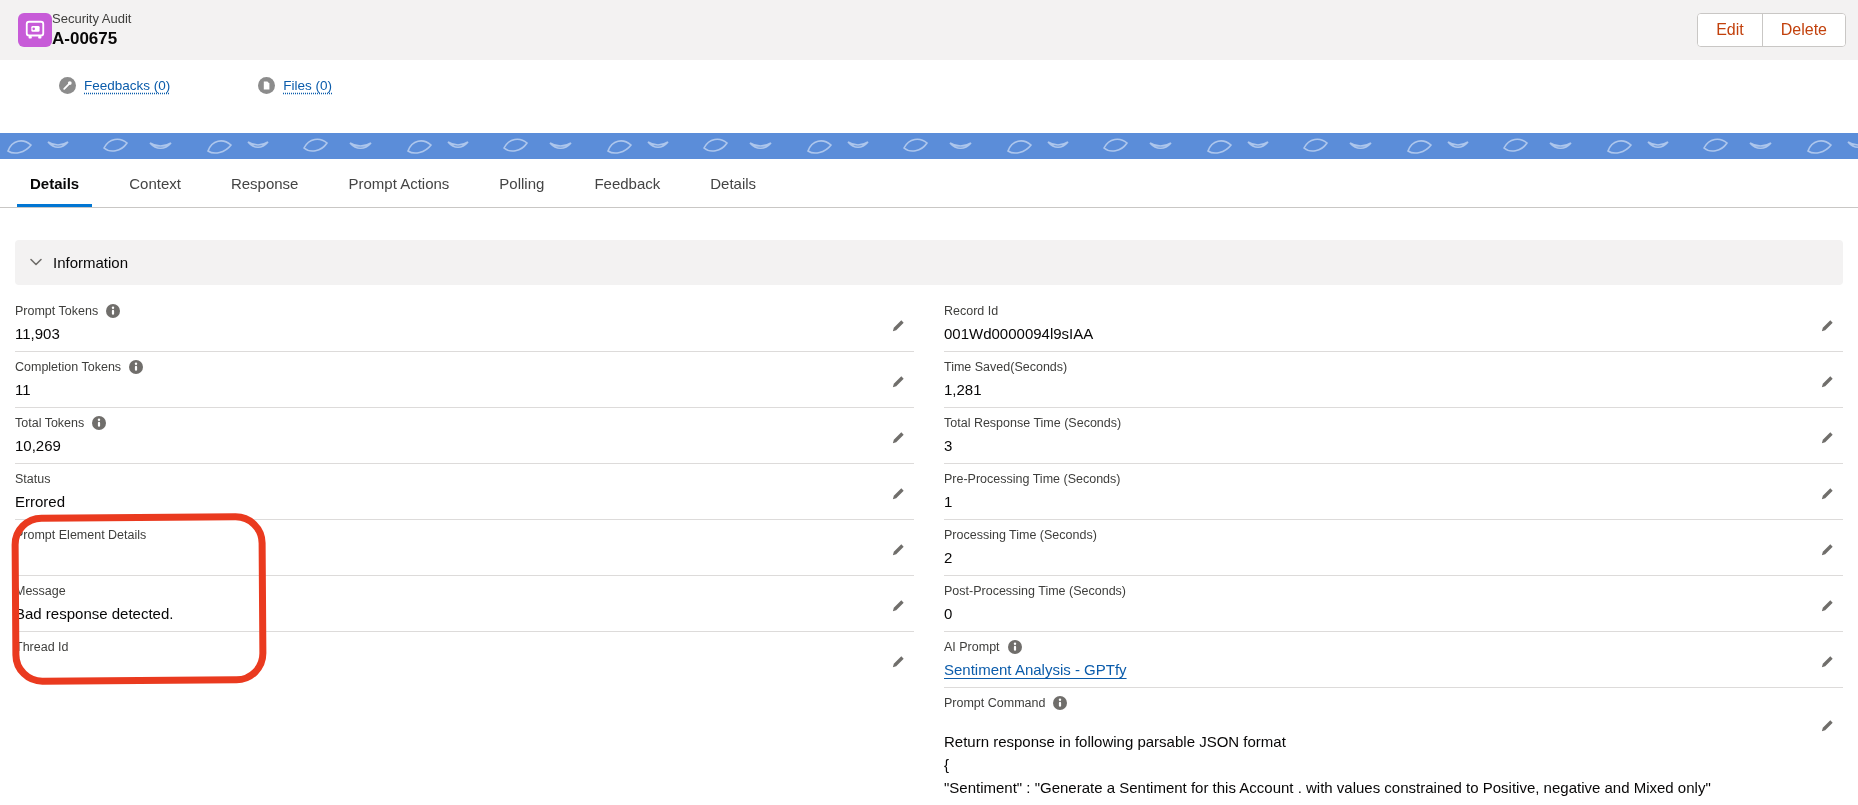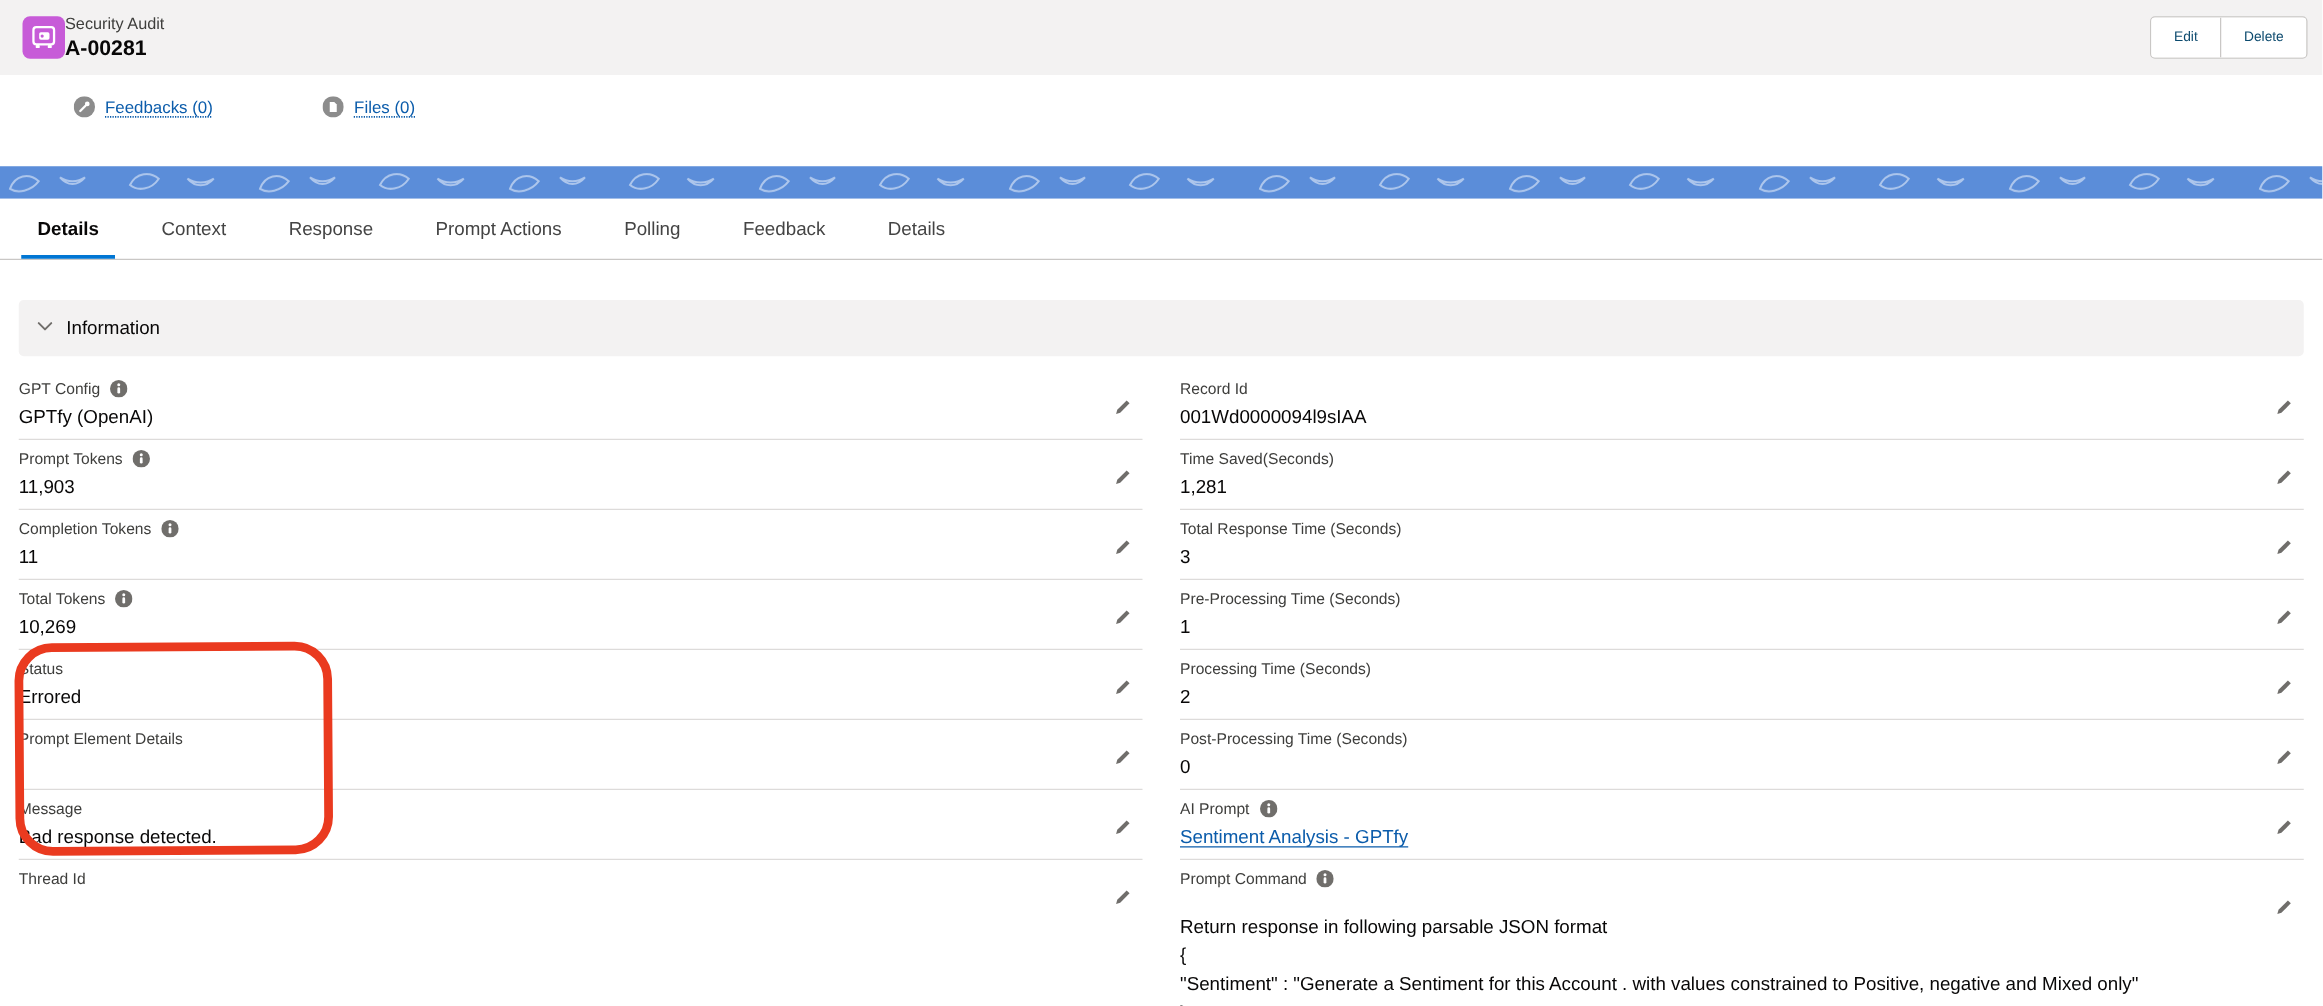--- a/index.html
+++ b/index.html
@@ -11,21 +11,21 @@
     justify-content:space-between; padding:0 12px 0 18px; }
   .header-left { display:flex; align-items:center; gap:0; }
   .record-icon { width:34px; height:34px; border-radius:6px; background:#c75bd8;
     display:flex; align-items:center; justify-content:center; flex:0 0 auto; }
   .titles { display:flex; flex-direction:column; line-height:1.25; }
   .obj-label { font-size:13px; color:#3e3e3c; }
   .rec-name { font-size:17px; font-weight:bold; color:#080707; margin-top:1px; }
   .btn-group { display:flex; border:1px solid #c9c7c5; border-radius:4px;
     background:#fff; overflow:hidden; }
   .btn { height:32px; padding:0 18px; background:#fff; border:none; cursor:pointer;
-    font-size:11px; color:#0c4a6e; font-family:inherit; display:flex; align-items:center; }
+    font-size:16px; color:#c2410c; font-family:inherit; display:flex; align-items:center; }
   .btn + .btn { border-left:1px solid #c9c7c5; }
 
   
   .links-row { height:73px; background:#fff; display:flex; align-items:flex-start;
     padding:17px 0 0 15px; gap:88px;margin-left:44px; }
   .quick-link { display:flex; align-items:center; gap:8px; cursor:pointer; }
   .ql-icon { width:17px; height:17px; flex:0 0 auto; }
   .quick-link a { font-size:13.5px; color:#0b5cab; text-decoration:underline dotted;
     text-underline-offset:3px; }
 
@@ -75,21 +75,21 @@
       <svg viewBox="0 0 24 24" width="22" height="22">
         <rect x="3" y="3" width="18" height="15" rx="2.5" fill="none" stroke="#fff" stroke-width="2"></rect>
         <rect x="8" y="7.5" width="9" height="6.5" rx="1.5" fill="#fff"></rect>
         <circle cx="10.6" cy="10.75" r="1.4" fill="#c75bd8"></circle>
         <rect x="5" y="18.6" width="3.5" height="2.6" rx="0.8" fill="#fff"></rect>
         <rect x="15.5" y="18.6" width="3.5" height="2.6" rx="0.8" fill="#fff"></rect>
       </svg>
     </span>
     <div class="titles">
       <span class="obj-label">Security Audit</span>
-      <span class="rec-name">A-00281</span>
+      <span class="rec-name">A-00675</span>
     </div>
   </div>
   <div class="btn-group">
     <button class="btn">Edit</button>
     <button class="btn">Delete</button>
   </div>
 </div>
 
 <div class="links-row">
   <div class="quick-link">
@@ -145,36 +145,20 @@
           <path d="M2 3.5 L7 8.5 L12 3.5" fill="none" stroke="#706e6b" stroke-width="1.6" stroke-linecap="round" stroke-linejoin="round"></path>
         </svg>
     </span>
     <span class="section-title">Information</span>
   </div>
 
   <div class="fields-grid">
 
     <div class="col">
 
-      <div class="field">
-        <div class="flabel">
-            <span>GPT Config</span>
-          <span class="info-badge">
-              <svg viewBox="0 0 14 14">
-                <circle cx="7" cy="7" r="7" fill="#706e6b"></circle>
-                <circle cx="7" cy="3.8" r="1.2" fill="#fff"></circle>
-                <rect x="5.9" y="5.8" width="2.2" height="5" rx="1.1" fill="#fff"></rect>
-              </svg>
-            </span>
-        </div>
-        <div class="fvalue">GPTfy (OpenAI)</div>
-        <span class="pencil"><svg viewBox="0 0 16 16">
-              <path d="M2 14 l1-3.5 8-8 2.5 2.5 -8 8 z" fill="#706e6b"></path>
-            </svg></span>
-      </div>
 
       <div class="field">
         <div class="flabel">
             <span>Prompt Tokens</span>
           <span class="info-badge">
               <svg viewBox="0 0 14 14">
                 <circle cx="7" cy="7" r="7" fill="#706e6b"></circle>
                 <circle cx="7" cy="3.8" r="1.2" fill="#fff"></circle>
                 <rect x="5.9" y="5.8" width="2.2" height="5" rx="1.1" fill="#fff"></rect>
               </svg>

